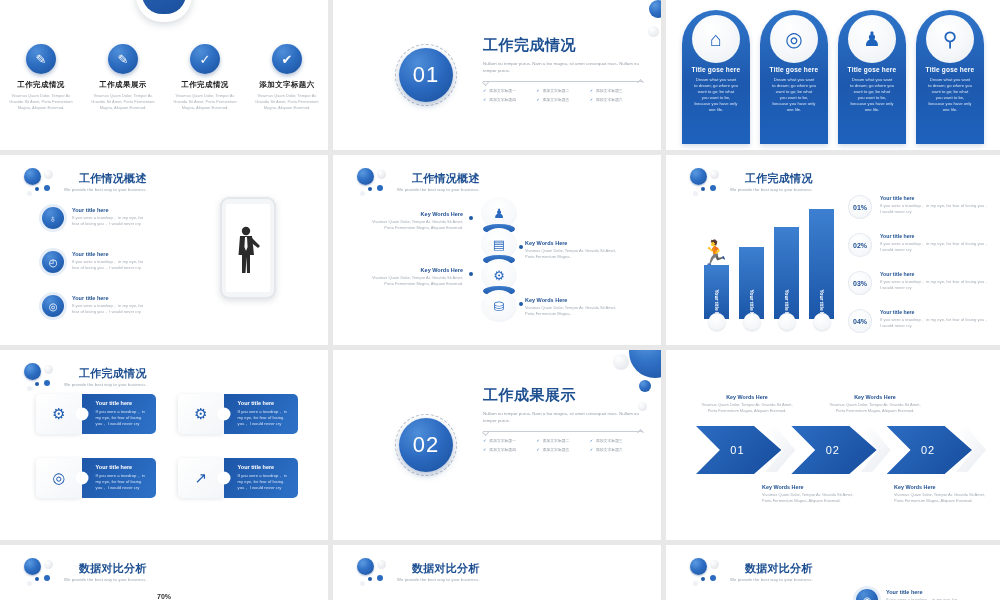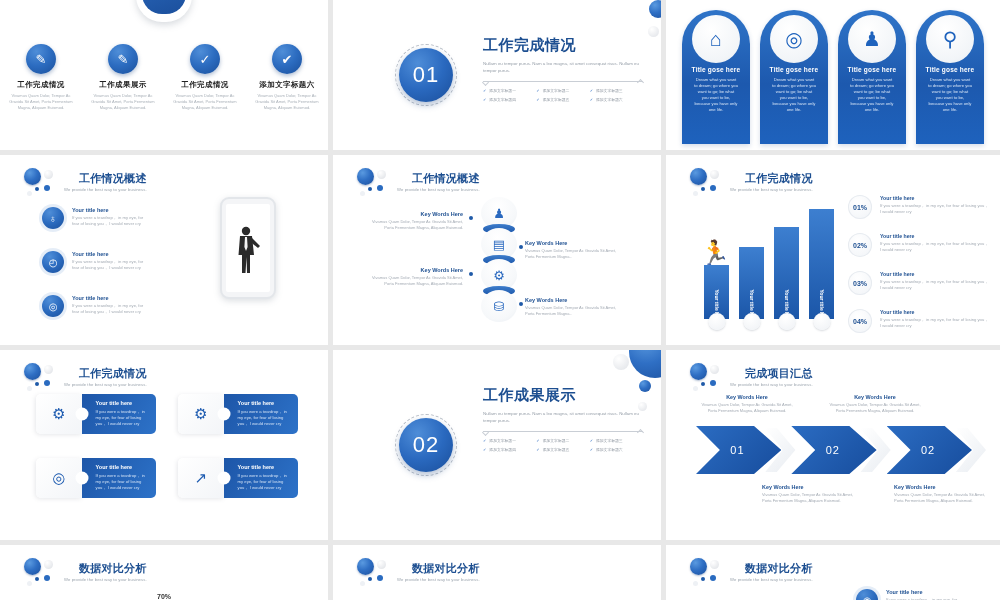--- a/index.html
+++ b/index.html
@@ -624,33 +624,20 @@
           </div>
       </div>
     </div>
     <div class="deco-ball-blue" style="right:-20px;top:-24px;width:52px;height:52px;"></div>
     <div class="deco-ball-gray" style="right:32px;top:4px;width:16px;height:16px;"></div>
     <div class="deco-ball-blue" style="right:10px;top:30px;width:12px;height:12px;"></div>
     <div class="deco-ball-gray" style="right:14px;top:52px;width:9px;height:9px;"></div>
   </div>
 
   <div class="slide col3">
-    <div class="hdr">
-      <div class="hdr-orb">
-        <div class="orb-big"></div>
-          <div class="orb-gray"></div>
-        <div class="orb-d1"></div>
-          <div class="orb-d2"></div>
-          <div class="orb-d3"></div>
-      </div>
-      <div class="hdr-txt">
-        <div class="hdr-title">完成项目汇总</div>
-        <div class="hdr-sub">We provide the best way to your business.</div>
-      </div>
-    </div>
     <div class="akw" style="left:32px;top:44px;">
       <div class="akw-t">Key Words Here</div>
       <div class="akw-d">Vivamus Quam Dolor, Tempor Ac Gravida Sit Amet, Porta Fermentum Magna, Aliquam Euismod.</div>
     </div>
     <div class="akw" style="left:160px;top:44px;">
       <div class="akw-t">Key Words Here</div>
       <div class="akw-d">Vivamus Quam Dolor, Tempor Ac Gravida Sit Amet, Porta Fermentum Magna, Aliquam Euismod.</div>
     </div>
     <div class="arrows">
       <div class="arrow-u">

